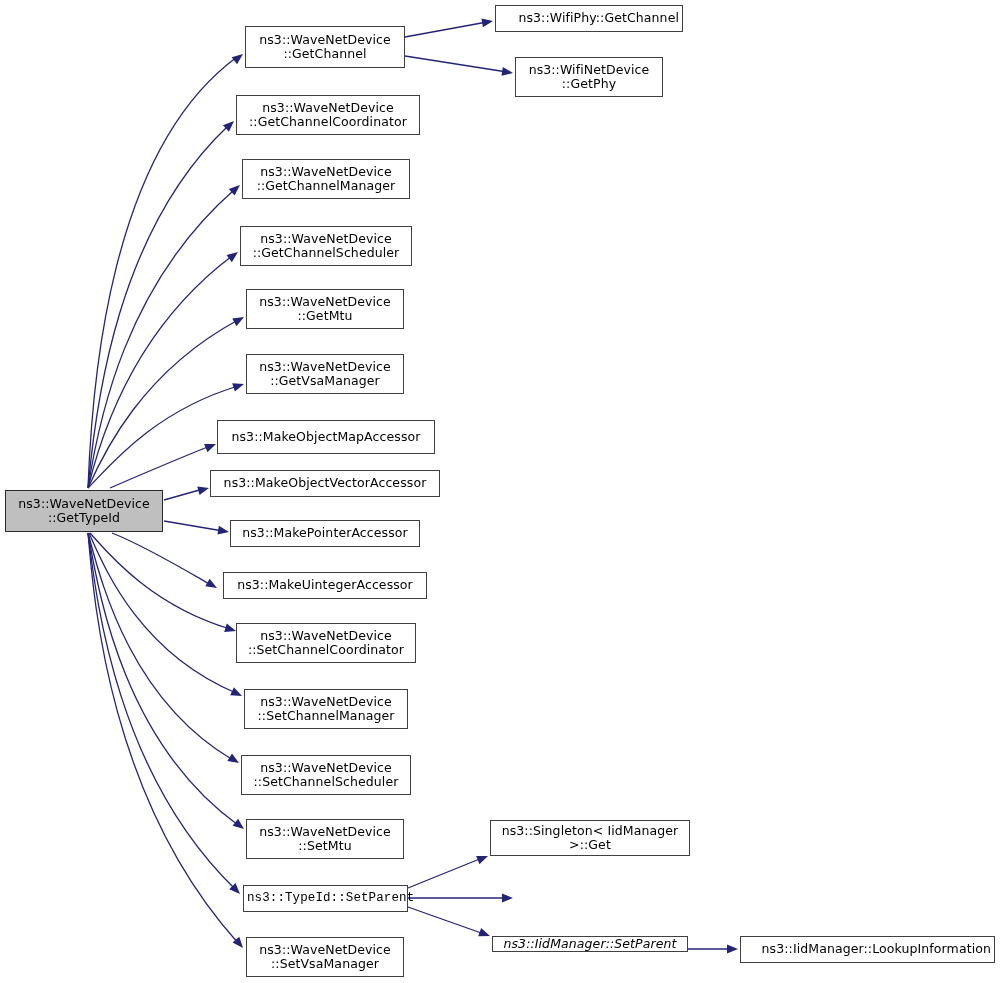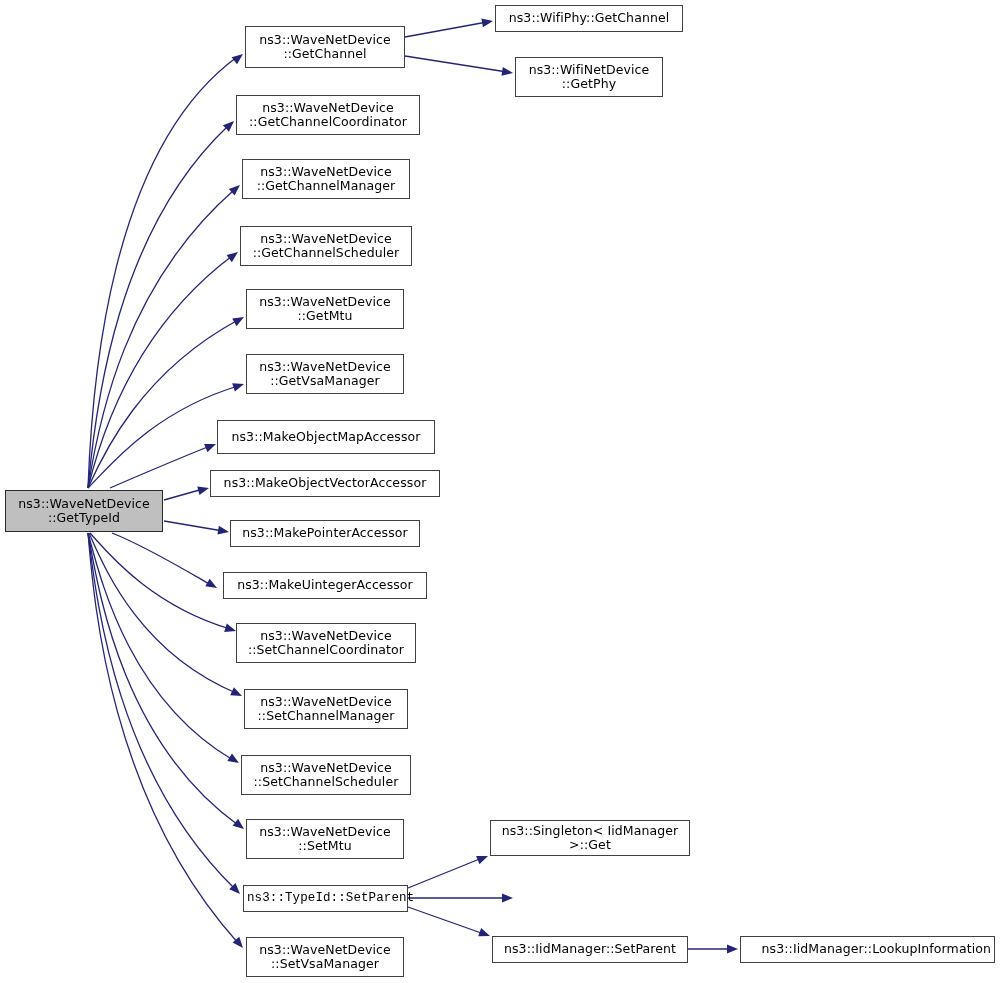--- a/index.html
+++ b/index.html
@@ -97,21 +97,21 @@
       <polygon points="0,0 -11,-4.4 -11,4.4" fill="#242477" transform="translate(513,898) rotate(0)"></polygon>
       <path d="M 408,907 L 484,934" fill="none" stroke="#242477" stroke-width="1.3"></path>
       <polygon points="0,0 -11,-4.4 -11,4.4" fill="#242477" transform="translate(490,936) rotate(20)"></polygon>
       <path d="M 688,949 L 732,949" fill="none" stroke="#242477" stroke-width="1.3"></path>
       <polygon points="0,0 -11,-4.4 -11,4.4" fill="#242477" transform="translate(738,949) rotate(0)"></polygon>
     </svg>
 <div class="node current" style="left: 5px; top: 490px; width: 158px; height: 42px;"><span class="label">ns3::WaveNetDevice
 ::GetTypeId</span></div>
     <div class="node" style="left: 245px; top: 26px; width: 160px; height: 42px;"><span class="label">ns3::WaveNetDevice
 ::GetChannel</span></div>
-    <div class="node" style="left: 495px; top: 5px; width: 188px; height: 27px;"><span class="label">ns3::WifiPhy::GetChannel</span></div>
+    <div class="node" style="left: 495px; top: 5px; width: 188px; height: 27px; text-align: right;"><span class="label">ns3::WifiPhy::GetChannel</span></div>
     <div class="node" style="left: 515px; top: 57px; width: 148px; height: 40px;"><span class="label">ns3::WifiNetDevice
 ::GetPhy</span></div>
     <div class="node" style="left: 236px; top: 95px; width: 184px; height: 40px;"><span class="label">ns3::WaveNetDevice
 ::GetChannelCoordinator</span></div>
     <div class="node" style="left: 242px; top: 159px; width: 168px; height: 40px;"><span class="label">ns3::WaveNetDevice
 ::GetChannelManager</span></div>
     <div class="node" style="left: 240px; top: 226px; width: 172px; height: 40px;"><span class="label">ns3::WaveNetDevice
 ::GetChannelScheduler</span></div>
     <div class="node" style="left: 246px; top: 289px; width: 158px; height: 40px;"><span class="label">ns3::WaveNetDevice
 ::GetMtu</span></div>
@@ -127,15 +127,15 @@
 ::SetChannelManager</span></div>
     <div class="node" style="left: 241px; top: 755px; width: 170px; height: 40px;"><span class="label">ns3::WaveNetDevice
 ::SetChannelScheduler</span></div>
     <div class="node" style="left: 246px; top: 819px; width: 158px; height: 40px;"><span class="label">ns3::WaveNetDevice
 ::SetMtu</span></div>
     <div class="node" style="left: 243px; top: 885px; width: 165px; height: 27px; font-family: Liberation Mono, monospace;"><span class="label">ns3::TypeId::SetParent</span></div>
     <div class="node" style="left: 246px; top: 937px; width: 158px; height: 40px;"><span class="label">ns3::WaveNetDevice
 ::SetVsaManager</span></div>
     <div class="node" style="left: 490px; top: 820px; width: 200px; height: 36px;"><span class="label">ns3::Singleton&lt; IidManager
 &gt;::Get</span></div>
-    <div class="node" style="left: 492px; top: 936px; width: 196px; height: 27px;"><span class="label">ns3::IidManager::SetParent</span></div>
+    <div class="node" style="left: 492px; top: 936px; width: 196px; height: 16px; font-style: italic;"><span class="label">ns3::IidManager::SetParent</span></div>
     <div class="node" style="left: 740px; top: 936px; width: 255px; height: 27px; text-align: right;"><span class="label">ns3::IidManager::LookupInformation</span></div>
   </div>
 
 </body></html>

